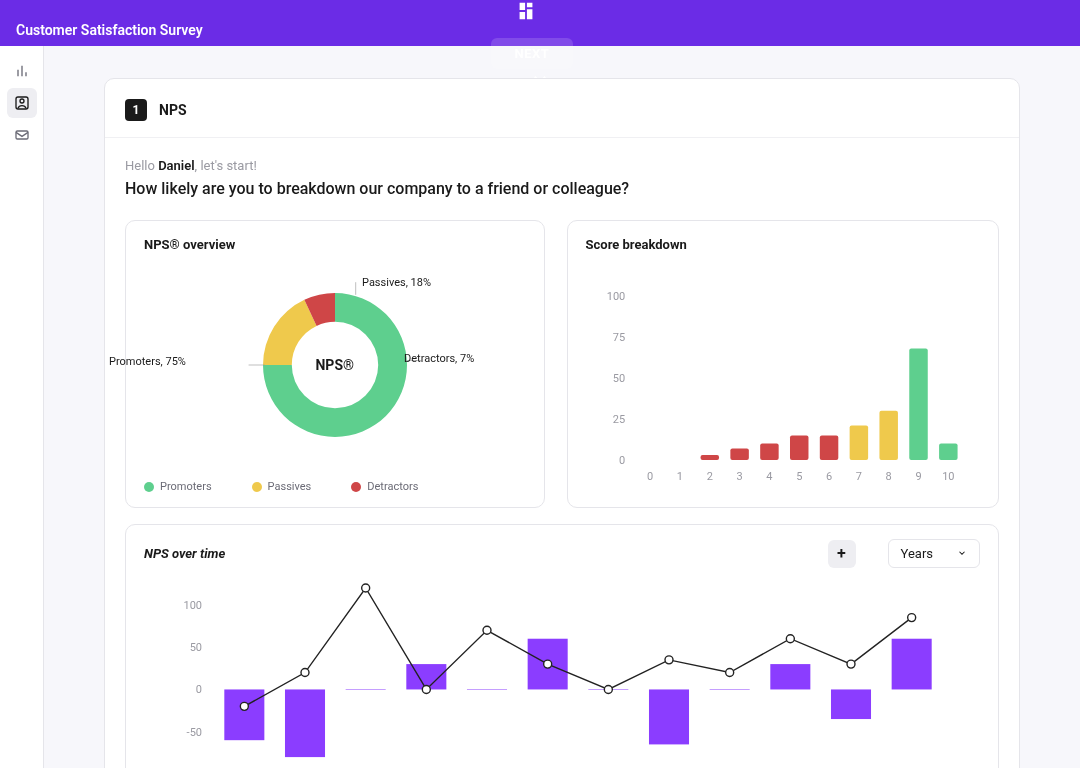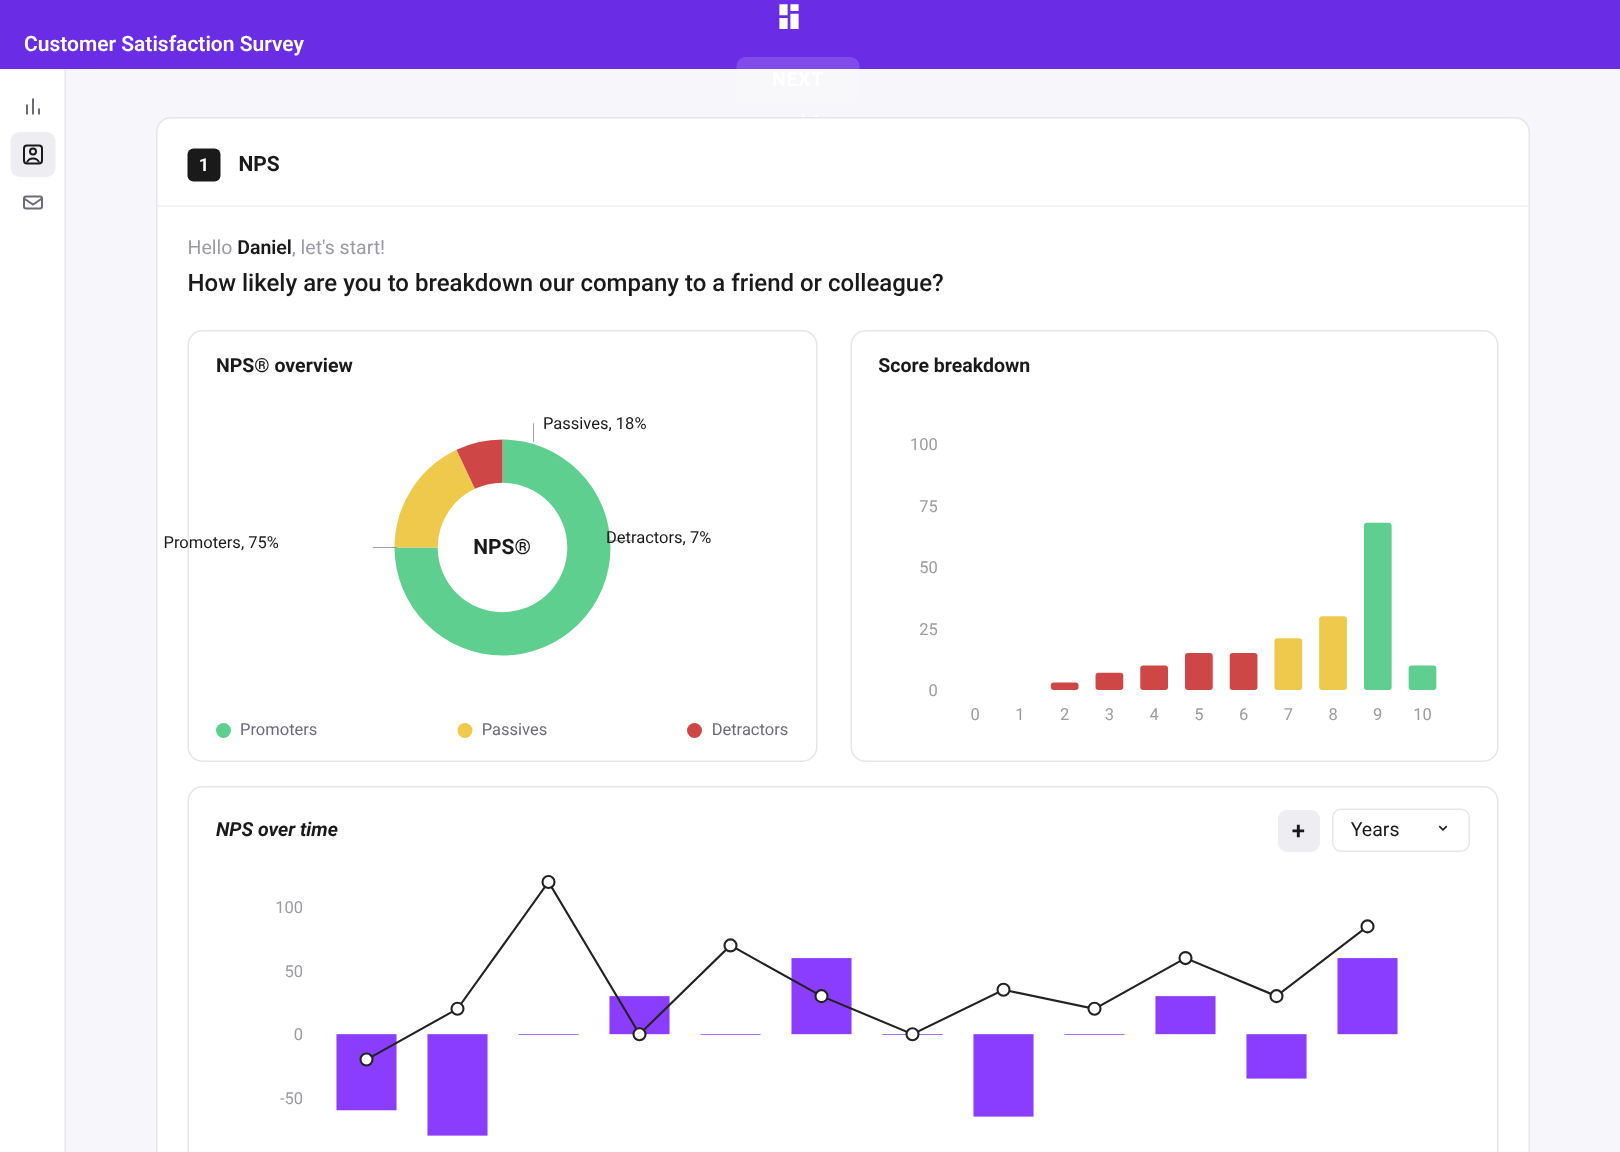--- a/index.html
+++ b/index.html
@@ -34,32 +34,32 @@
     .charts-row { display: flex; gap: 22px; margin-bottom: 16px; }
     .chart-card { border: 1px solid #e5e5ea; border-radius: 10px; padding: 16px 18px 14px; }
     .chart-card.overview { flex: 0 0 48%; }
     .chart-card.breakdown { flex: 1; }
     .chart-title { font-size: 13px; font-weight: 700; margin-bottom: 8px; }
     
     .donut-area { position: relative; height: 210px; display: flex; align-items: center; justify-content: center; }
     .donut-svg { width: 180px; height: 180px; }
     .donut-label { position: absolute; font-size: 11px; color: #1a1a1a; }
     .donut-center { position: absolute; font-size: 14px; font-weight: 700; }
-    .legend { display: flex; gap: 8px; padding-top: 10px; justify-content: space-between; }
+    .legend { display: flex; gap: 40px; padding-top: 10px; }
     .legend-item { display: flex; align-items: center; gap: 6px; font-size: 11px; color: #6b6b76; }
     .legend-dot { width: 10px; height: 10px; border-radius: 50%; }
     
     .bar-chart-svg { width: 100%; height: 228px; }
     .axis-text { font-size: 11px; fill: #9a9aa2; }
     
     .time-card { border: 1px solid #e5e5ea; border-radius: 10px; padding: 14px 18px 0; }
     .time-header { display: flex; align-items: center; margin-bottom: 12px; }
     .time-title { font-size: 13px; font-weight: 700; font-style: italic; flex: 1; }
     .plus-btn { width: 28px; height: 28px; background: #eeeef2; border-radius: 6px; display: flex; align-items: center; justify-content: center; cursor: pointer; margin-right: 8px; font-size: 16px; font-weight: 600; }
-    .dropdown { display: flex; align-items: center; gap: 24px; padding: 6px 12px; border: 1px solid #e5e5ea; border-radius: 6px; font-size: 13px; cursor: pointer; }
+    .dropdown { display: flex; align-items: center; gap: 24px; padding: 6px 12px; border: 1px solid #e5e5ea; border-radius: 6px; font-size: 13px; cursor: pointer; margin-left: 24px; }
     .chevron { font-size: 10px; }
     
     .time-chart-svg { width: 100%; height: 218px; }
   </style>
 </head>
 <body>
 
 <div class="header">
   <div class="logo">
     <svg viewBox="0 0 24 24" fill="#fff">

